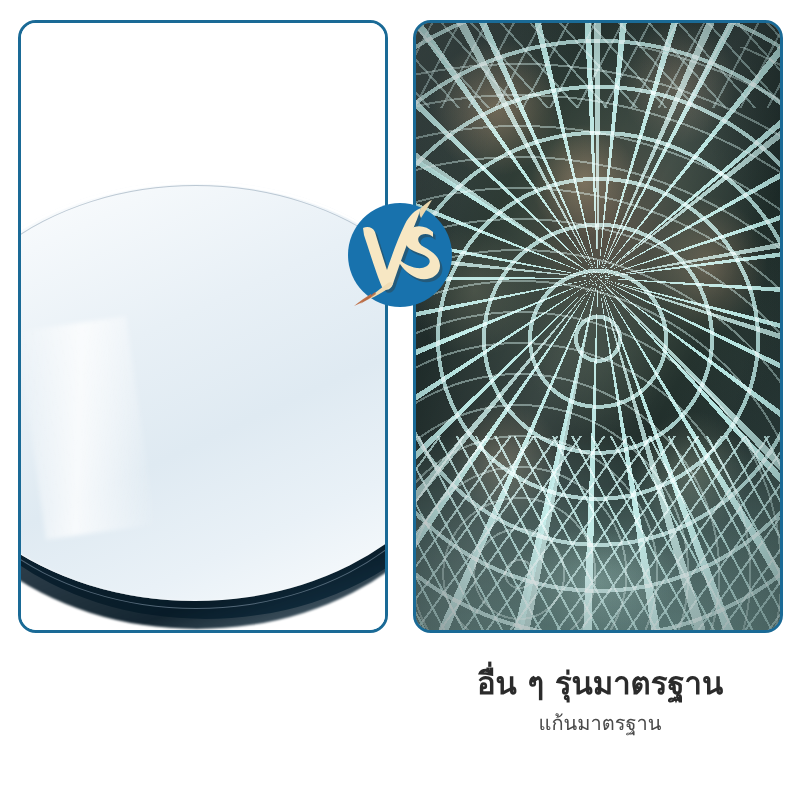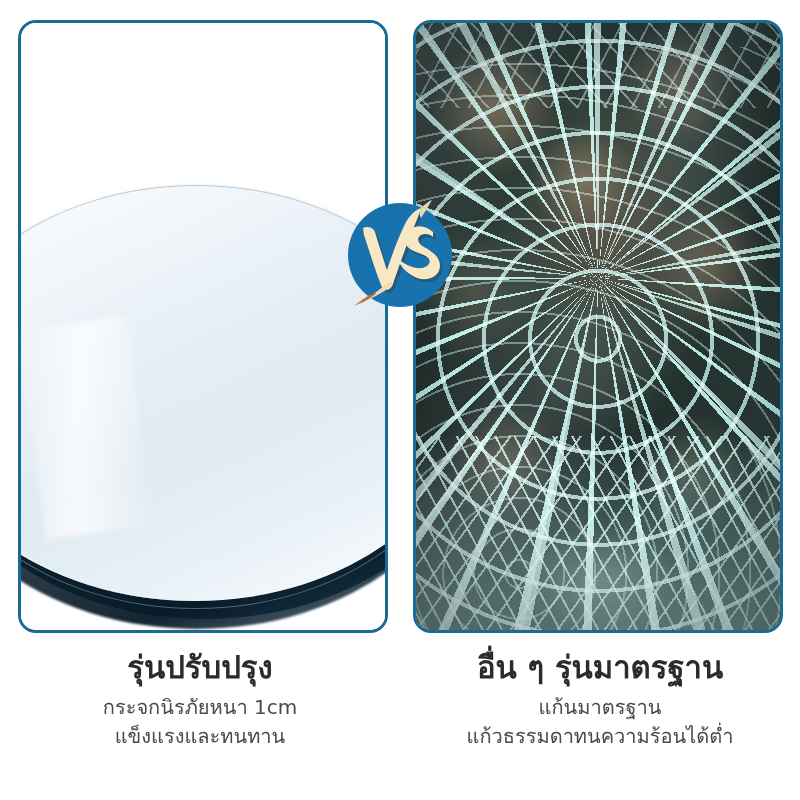--- a/index.html
+++ b/index.html
@@ -289,21 +289,21 @@
   #vs-badge svg { display: block; width: 106px; height: 106px; overflow: visible; }
 
   
   .caption-col {
     position: absolute;
     top: 648px;
     width: 400px;
     text-align: center;
   }
   #caption-left  { left: 0px; }
-  #caption-right { left: 400px; }
+  #caption-right { left: 400px; margin-top: 16px; }
 
   .cap-title {
     font-size: 31px;
     font-weight: bold;
     color: #2b2b2b;
     line-height: 1.25;
     letter-spacing: 0px;
     margin: 0 0 6px 0;
     white-space: nowrap;
   }
@@ -372,25 +372,19 @@
 
         <path d="M74 6 C78 2 82 -1 85 -2 C82 3 78 10 74 16 C72 13 72 9 74 6 Z" fill="#ead6ad"></path>
 
         <path d="M46 82 C40 88 30 94 20 98 C26 92 34 86 41 81 C43 80 45 80 46 82 Z" fill="#f0dcb4"></path>
         <path d="M24 95 C18 99 12 102 7 104 C13 99 19 95 24 92 Z" fill="#c0714a"></path>
         <path d="M29 92 C24 96 18 99 13 102 C18 97 24 93 28 90 Z" fill="#b3653f" opacity="0.8"></path>
       </g>
     </svg>
   </div>
 
-  <div class="caption-col" id="caption-left">
-    <div class="cap-title">รุ่นปรับปรุง</div>
-    <div class="cap-line">กระจกนิรภัยหนา 1cm</div>
-    <div class="cap-line">แข็งแรงและทนทาน</div>
-  </div>
 
   <div class="caption-col" id="caption-right">
     <div class="cap-title">อื่น ๆ รุ่นมาตรฐาน</div>
     <div class="cap-line">แก้นมาตรฐาน</div>
-    <div class="cap-line">แก้วธรรมดาทนความร้อนได้ต่ำ</div>
   </div>
 
 </div>
 
 </body></html>

